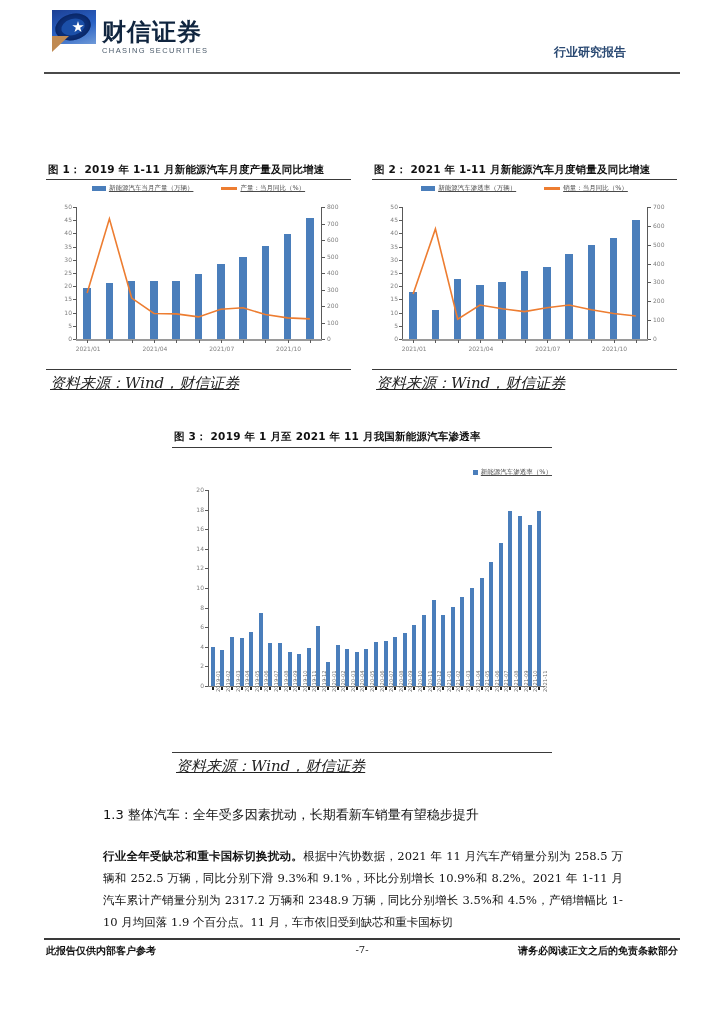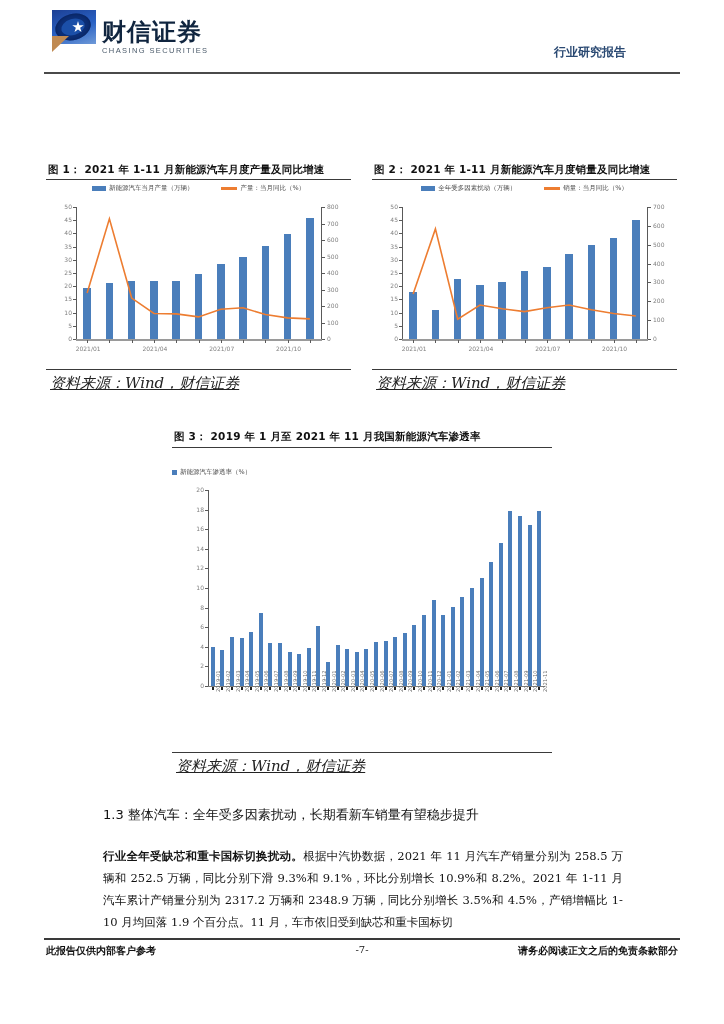--- a/index.html
+++ b/index.html
@@ -51,21 +51,21 @@
 
   #fig1{left:46px;top:163px;width:305px;height:233px;}
   #fig2{left:372px;top:163px;width:305px;height:233px;}
   #fig3{left:172px;top:430px;width:380px;height:350px;}
 
   .fig .t-rule{position:absolute;left:0;height:1.4px;width:100%;background:#3a3a3a;}
   .fig .b-rule{position:absolute;left:0;height:1.4px;width:100%;background:#3a3a3a;}
 
   
   .legend{display:flex;align-items:center;justify-content:center;gap:28px;
-    font-family:"DejaVu Sans","Liberation Sans",sans-serif;font-size:6.5px;color:#4a4a4a;}
+    font-family:"DejaVu Sans","Liberation Sans",sans-serif;font-size:6.5px;color:#4a4a4a;text-decoration:underline;}
   .legend .it{display:flex;align-items:center;gap:3px;white-space:nowrap;}
   .sw-bar{width:14px;height:5px;background:#4a7ebb;display:inline-block;}
   .sw-line{width:16px;height:2.5px;background:#ed7d31;display:inline-block;}
   .sw-sq{width:5px;height:5px;background:#4a7ebb;display:inline-block;}
 
   
   .plot{position:relative;}
   .axis-lbl{position:absolute;font-family:"DejaVu Sans","Liberation Sans",sans-serif;
     font-size:6px;color:#808080;white-space:nowrap;}
   .tick{position:absolute;background:#595959;}
@@ -109,21 +109,21 @@
         <span class="logo-cn">财信证券</span>
         <span class="logo-en">CHASING SECURITIES</span>
       </div>
     </div>
     <div class="header-right">行业研究报告</div>
     <div class="header-rule"></div>
   </div>
 
 
   <div class="fig" id="fig1">
-    <div class="fig-title" style="position:absolute;left:2px;top:0;">图 1：  2021 年 1-11 月新能源汽车月度产量及同比增速</div>
+    <div class="fig-title" style="position:absolute;left:2px;top:0;">图 1：  2019 年 1-11 月新能源汽车月度产量及同比增速</div>
     <div class="t-rule" style="top:16px;"></div>
     <div class="legend" style="position:absolute;left:0;top:21px;width:305px;">
       <span class="it">
           <i class="sw-bar"></i>
           <span>新能源汽车当月产量（万辆）</span>
         </span>
       <span class="it">
           <i class="sw-line"></i>
           <span>产量：当月同比（%）</span>
         </span>
@@ -205,21 +205,21 @@
     <div class="b-rule" style="top:206px;"></div>
     <div class="src" style="position:absolute;left:4px;top:211px;">资料来源：Wind，财信证券</div>
   </div>
 
   <div class="fig" id="fig2">
     <div class="fig-title" style="position:absolute;left:2px;top:0;">图 2：  2021 年 1-11 月新能源汽车月度销量及同比增速</div>
     <div class="t-rule" style="top:16px;"></div>
     <div class="legend" style="position:absolute;left:0;top:21px;width:305px;">
       <span class="it">
           <i class="sw-bar"></i>
-          <span>全年受多因素扰动（万辆）</span>
+          <span>新能源汽车渗透率（万辆）</span>
         </span>
       <span class="it">
           <i class="sw-line"></i>
           <span>销量：当月同比（%）</span>
         </span>
     </div>
     <div class="plot" id="plot2" style="position:absolute;left:0;top:38px;width:305px;height:158px;">
         <div class="axis-line" style="left:30px;top:6px;width:1px;height:133px;"></div>
         <div class="axis-line" style="left:275px;top:6px;width:1px;height:133px;"></div>
         <div class="axis-line" style="left:30px;top:138px;width:246px;height:1.6px;background:#9a9a9a;"></div>
@@ -291,21 +291,21 @@
         <div class="xlab" style="left:160.77272727272725px;top:144px;width:30px;text-align:center;">2021/07</div>
         <div class="xlab" style="left:227.5909090909091px;top:144px;width:30px;text-align:center;">2021/10</div>
       </div>
     <div class="b-rule" style="top:206px;"></div>
     <div class="src" style="position:absolute;left:4px;top:211px;">资料来源：Wind，财信证券</div>
   </div>
 
   <div class="fig" id="fig3">
     <div class="fig-title" style="position:absolute;left:2px;top:0;">图 3：  2019 年 1 月至 2021 年 11 月我国新能源汽车渗透率</div>
     <div class="t-rule" style="top:17px;"></div>
-    <div class="legend" style="position:absolute;left:0;top:38px;width:380px;justify-content:flex-start;">
+    <div class="legend" style="position:absolute;left:0;top:38px;width:380px;justify-content:flex-end;">
       <span class="it">
           <i class="sw-sq"></i>
           <span>新能源汽车渗透率（%）</span>
         </span>
     </div>
     <div class="plot" id="plot3" style="position:absolute;left:0;top:56px;width:380px;height:260px;">
         <div class="axis-line" style="left:36px;top:4px;width:1.4px;height:197px;"></div>
         <div class="axis-line" style="left:36px;top:200px;width:337px;height:1px;background:#7a7a7a;"></div>
         <div class="tick" style="left:33px;top:200px;width:3px;height:1px;"></div>
         <div class="axis-lbl" style="left:10px;top:196px;width:22px;text-align:right;">0</div>

